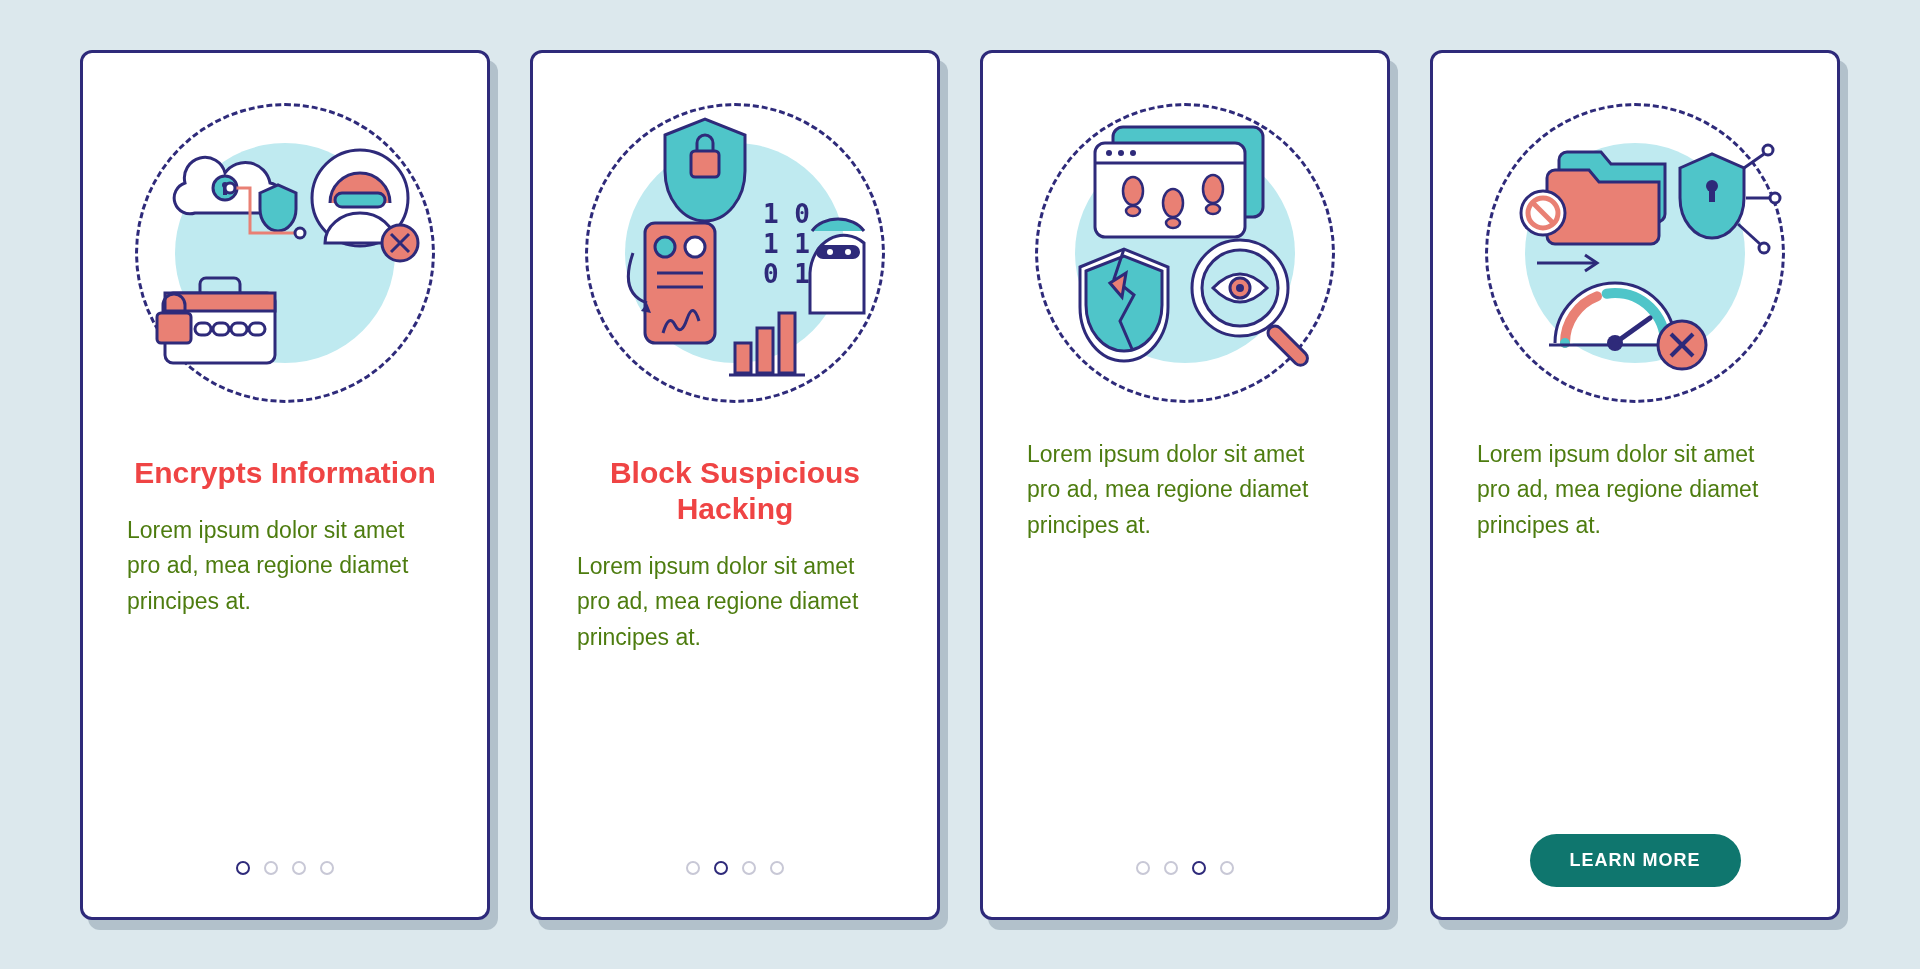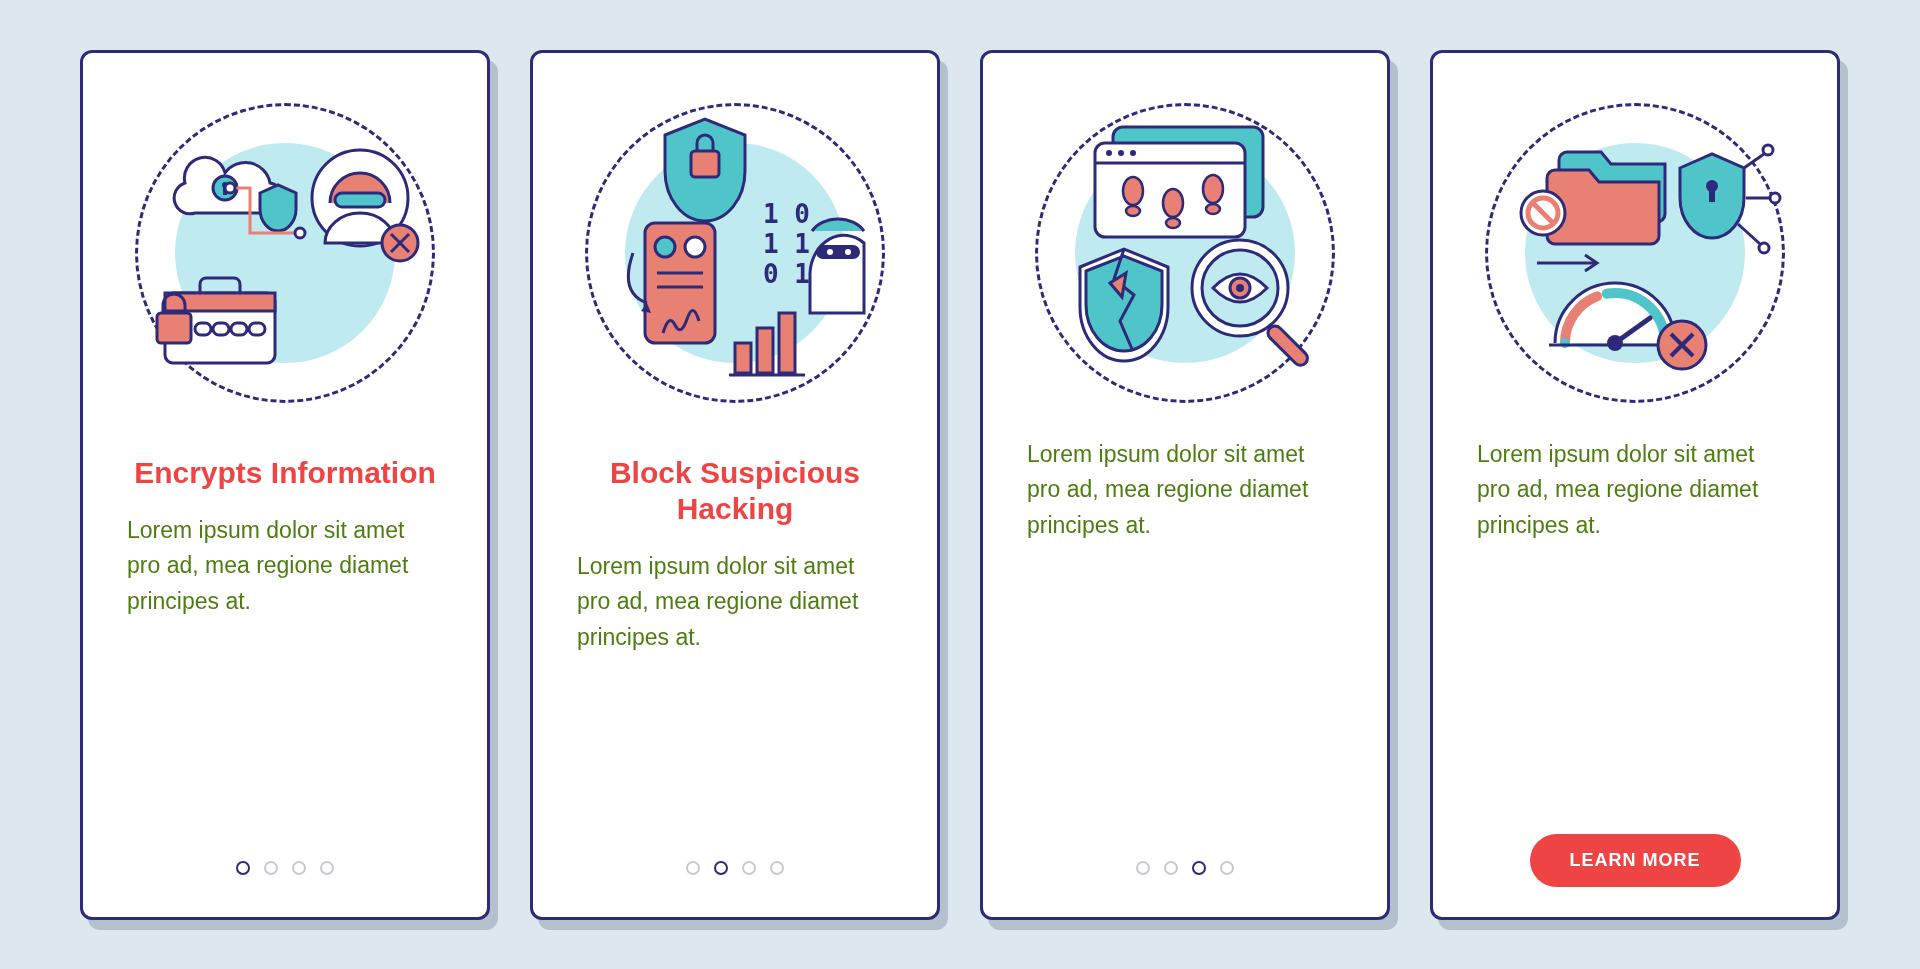--- a/index.html
+++ b/index.html
@@ -78,21 +78,21 @@
   }
   .dot {
     width: 14px;
     height: 14px;
     border-radius:50%;
     border: 2.5px solid #2e2a7a;
     background: transparent;
   }
   .dot.inactive { border-color: #c8c8d6; }
   .cta {
-    background: #ef4444;
+    background: #0f766e;
     color: #fff;
     border:none;
     border-radius: 999px;
     padding: 16px 40px;
     font-size: 18px;
     font-weight: 800;
     letter-spacing: 1px;
     cursor: pointer;
   }
   svg { overflow: visible; }

